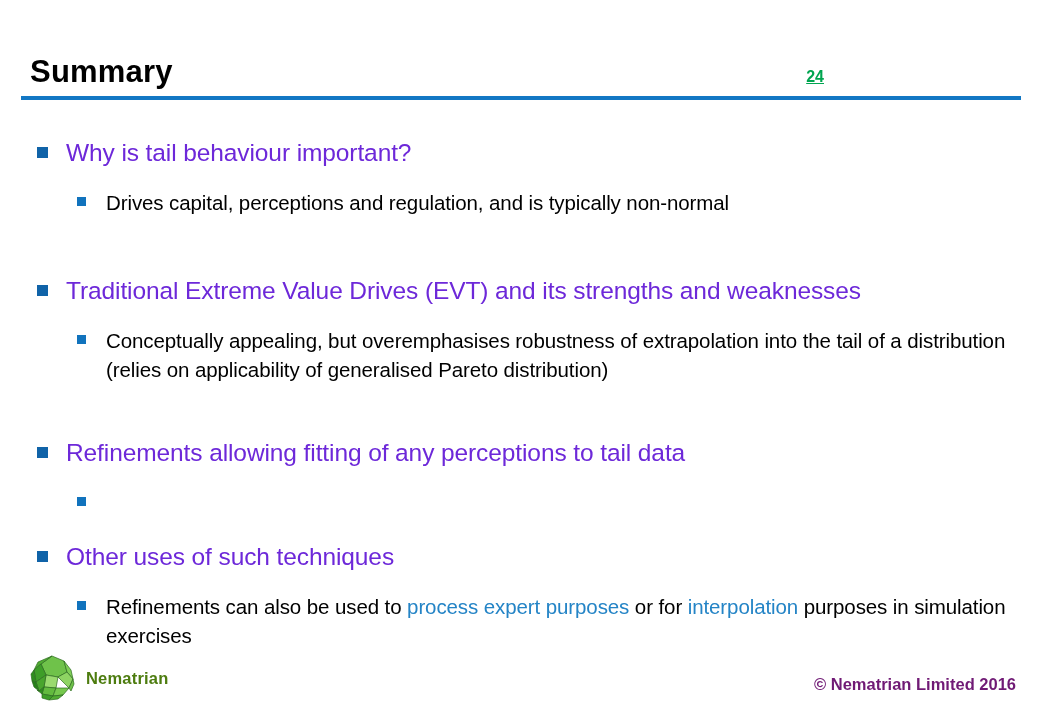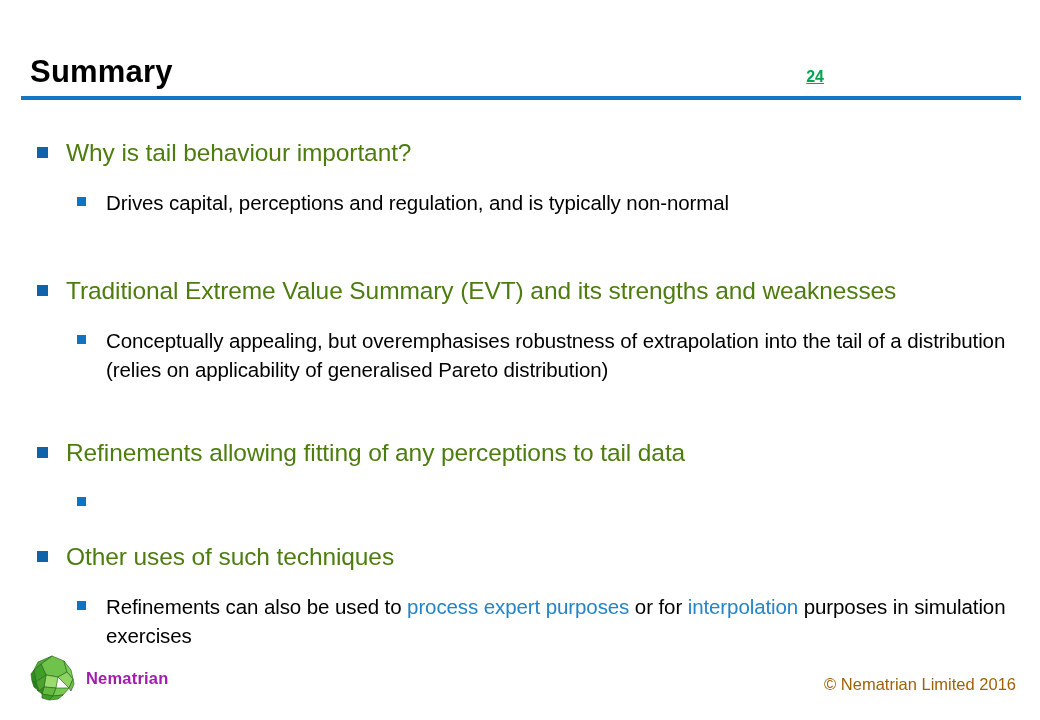--- a/index.html
+++ b/index.html
@@ -79,21 +79,21 @@
     left: 37px;
     top: 11px;
     width: 11px;
     height: 11px;
     background: #1063a8;
   }
   .lvl1 .text {
     display: block;
     font-size: 24.5px;
     line-height: 33px;
-    color: #4d7c0f;
+    color: #6d28d9;
     letter-spacing: -0.1px;
     margin-top: 32px;
   }
 
   
   .lvl2 {
     padding-left: 106px;
     margin-top: 19px;
   }
   .lvl2 .marker {
@@ -140,30 +140,30 @@
   }
   .logo-mark {
     width: 50px;
     height: 50px;
     display: block;
   }
   .logo-text {
     margin-left: 9px;
     font-size: 16.5px;
     font-weight: bold;
-    color: #a21caf;
+    color: #4d7c0f;
     letter-spacing: 0.2px;
   }
   .copyright {
     position: absolute;
     right: 24px;
     bottom: 26px;
     font-size: 16.5px;
-    font-weight: normal;
-    color: #a16207;
+    font-weight: bold;
+    color: #701a75;
     white-space: nowrap;
   }
 </style>
 </head>
 <body>
 
 <div class="slide">
 
   <div class="slide-header">
     <div class="slide-title">Summary</div>
@@ -180,21 +180,21 @@
 
     <div class="bullet-row lvl2">
       <span class="marker"></span>
       <span class="text">Drives capital, perceptions and regulation, and is typically non-normal</span>
     </div>
 
     <div class="gap-lg"></div>
 
     <div class="bullet-row lvl1">
       <span class="marker"></span>
-      <span class="text">Traditional Extreme Value Summary (EVT) and its strengths and weaknesses</span>
+      <span class="text">Traditional Extreme Value Drives (EVT) and its strengths and weaknesses</span>
     </div>
 
     <div class="bullet-row lvl2 wide">
       <span class="marker"></span>
       <span class="text">Conceptually appealing, but overemphasises robustness of extrapolation into the tail of a distribution (relies on applicability of generalised Pareto distribution)</span>
     </div>
 
     <div class="gap-md"></div>
 
     <div class="bullet-row lvl1">

